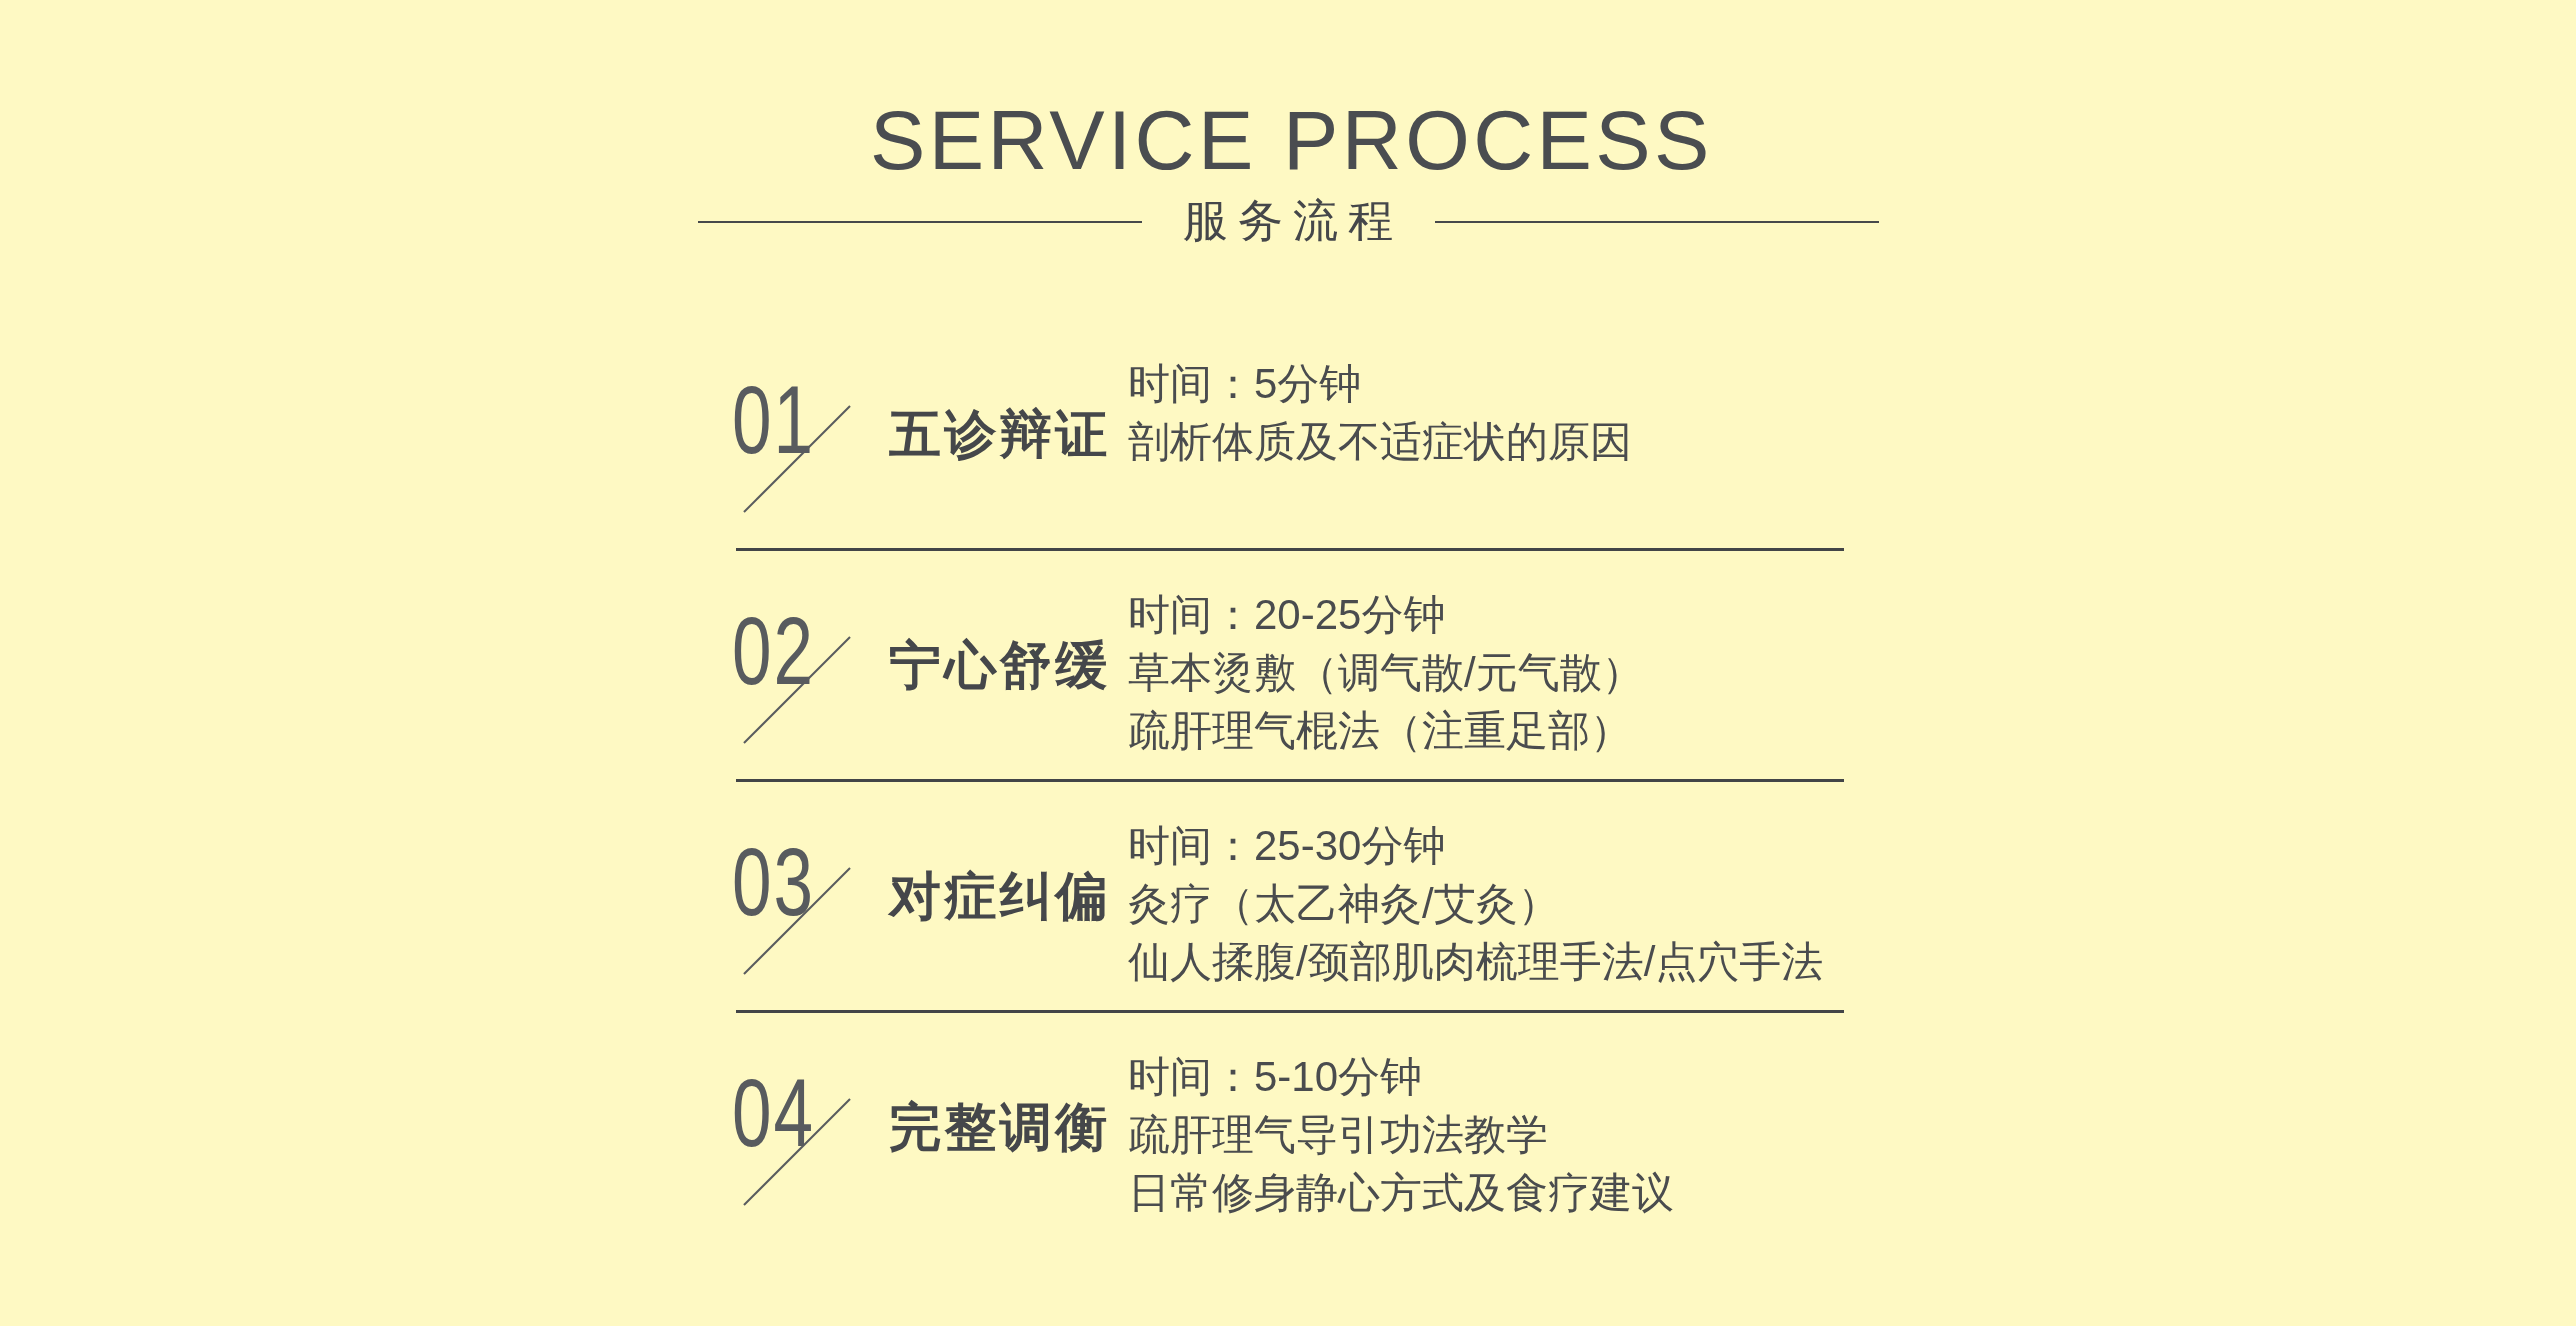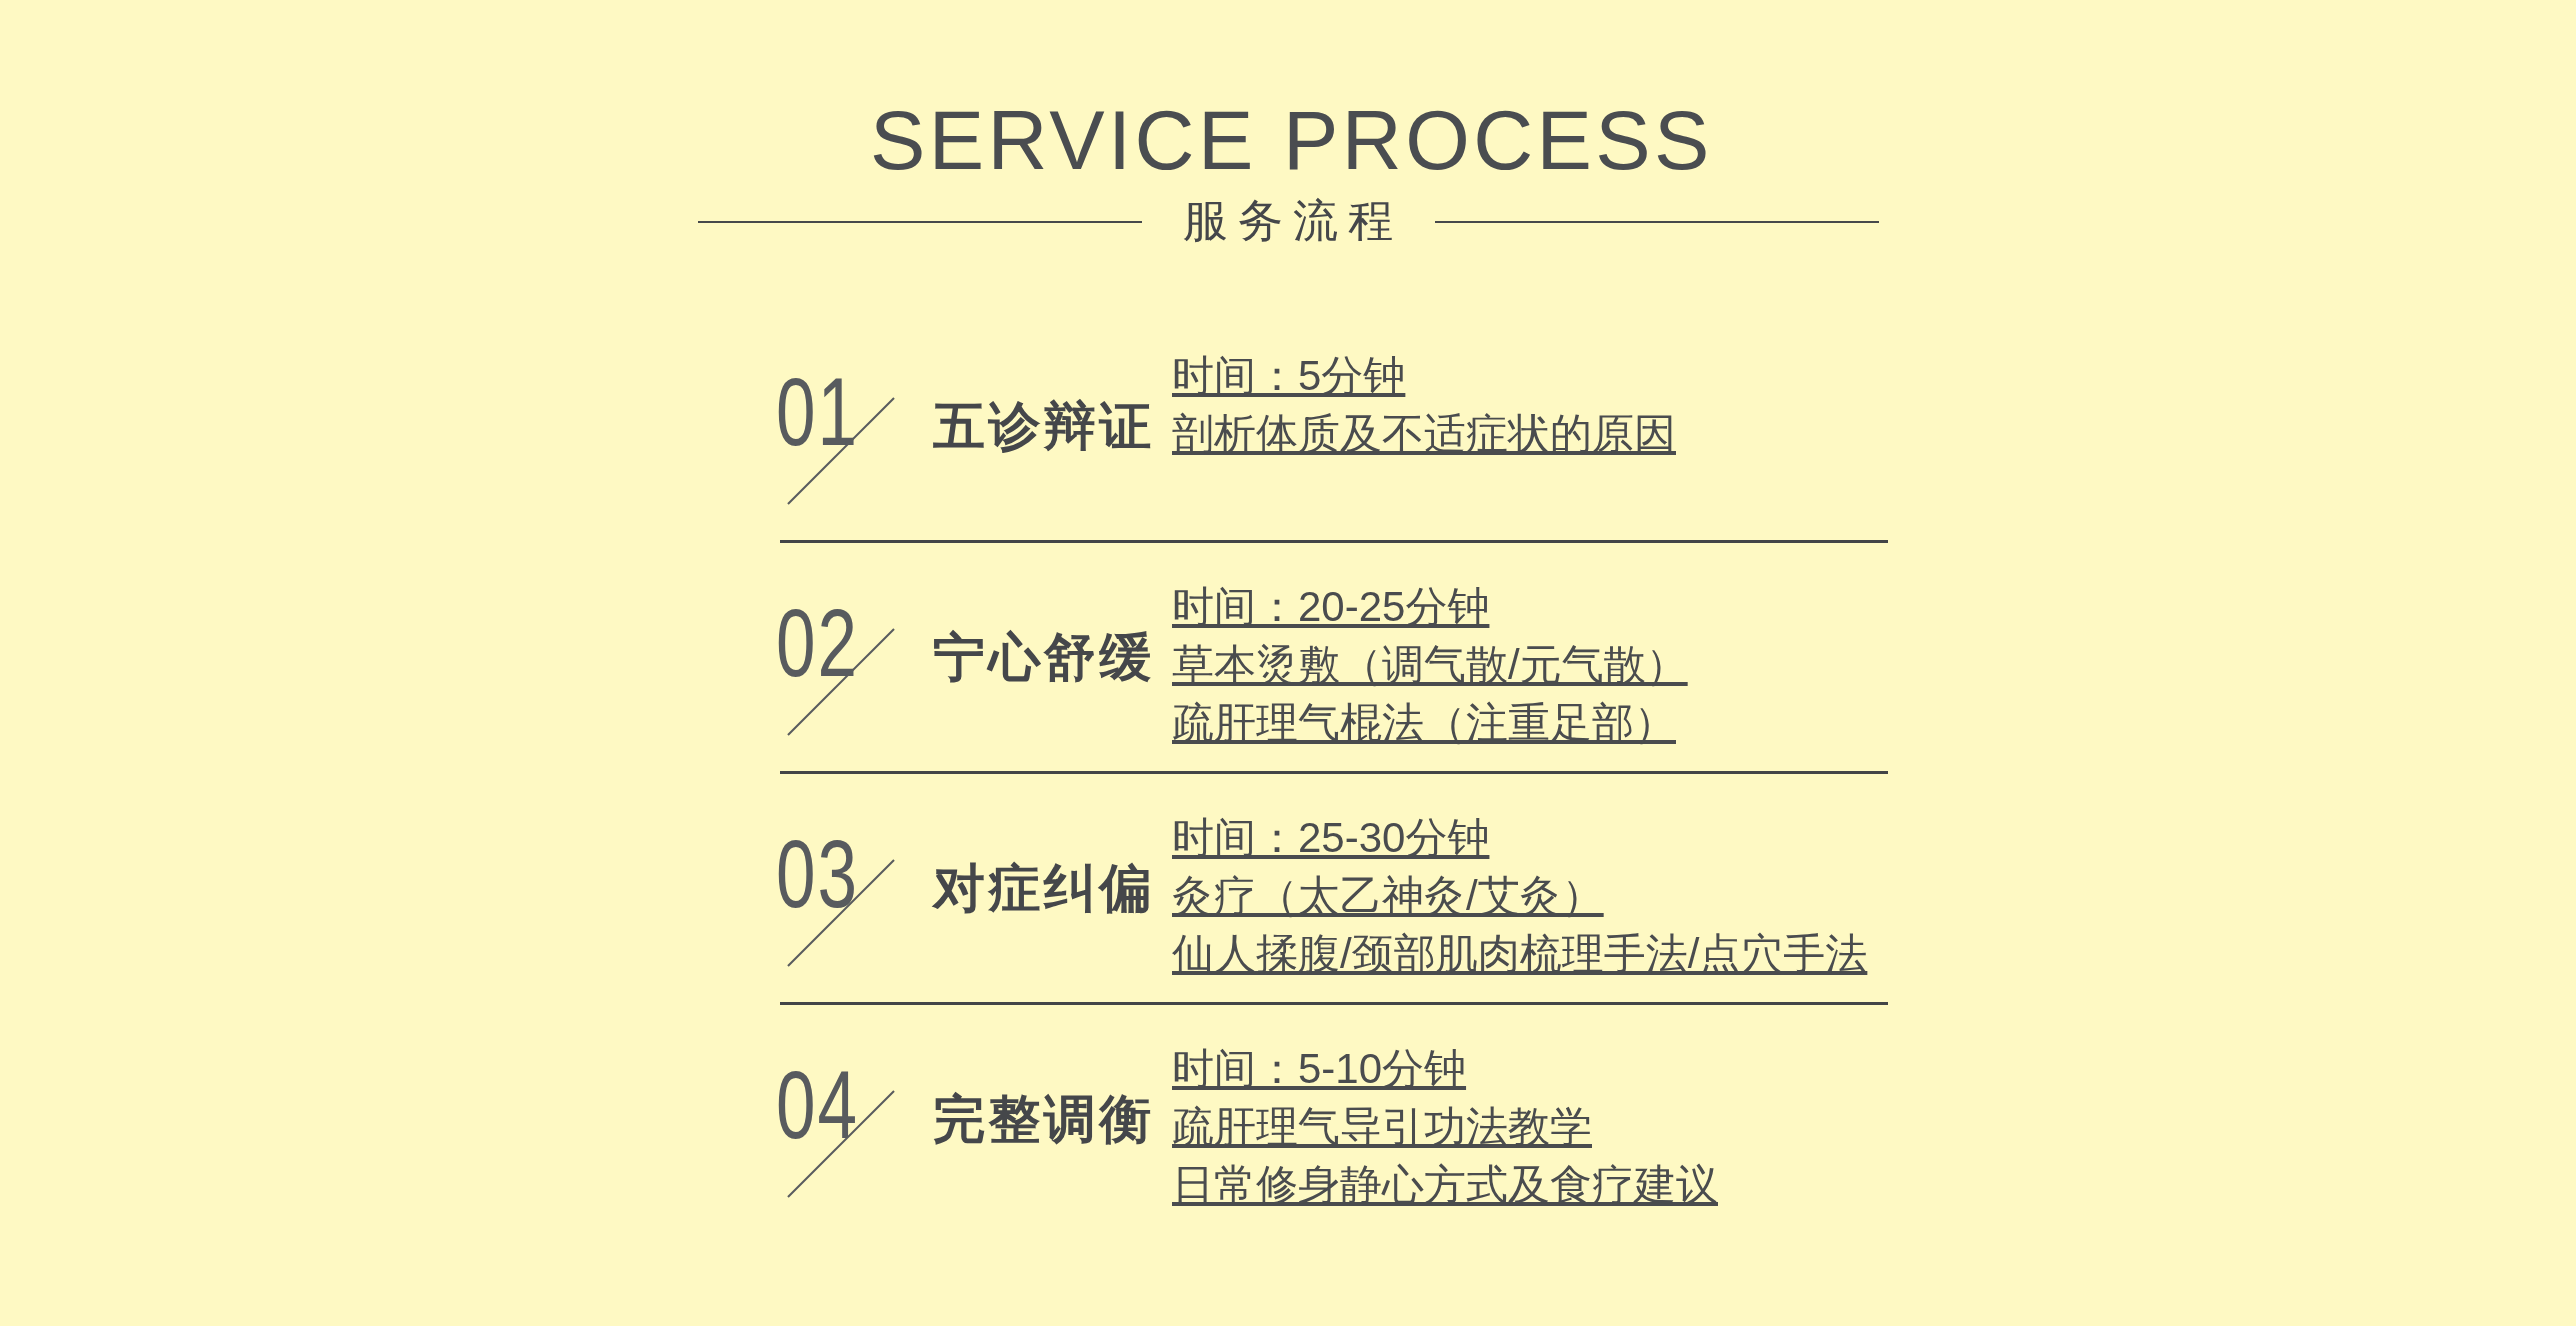--- a/index.html
+++ b/index.html
@@ -53,23 +53,22 @@
     letter-spacing: 10.2px;
     padding-left: 10.2px; 
     color: #45474a;
     white-space: nowrap;
   }
 
   
   .process {
     position: absolute;
     left: 736px;
-    top: 312px;
+    top: 320px;
     width: 1146px;
-    margin-left: 44px;
   }
   .row {
     position: relative;
     height: 231px;
   }
   .divider {
     position: absolute;
     left: 0;
     bottom: 0;
     width: 1108px;
@@ -110,21 +109,20 @@
     white-space: nowrap;
   }
   .desc {
     position: absolute;
     left: 392px;
     top: 35px;
     font-size: 42px;
     line-height: 58px;
     color: #4a4c4e;
     white-space: nowrap;
-    text-decoration: underline;
   }
 </style>
 </head>
 <body>
 
 <div class="canvas">
 
   <div class="main-title">SERVICE PROCESS</div>
   <div class="subtitle-row">
     <div class="subtitle-line"></div>

